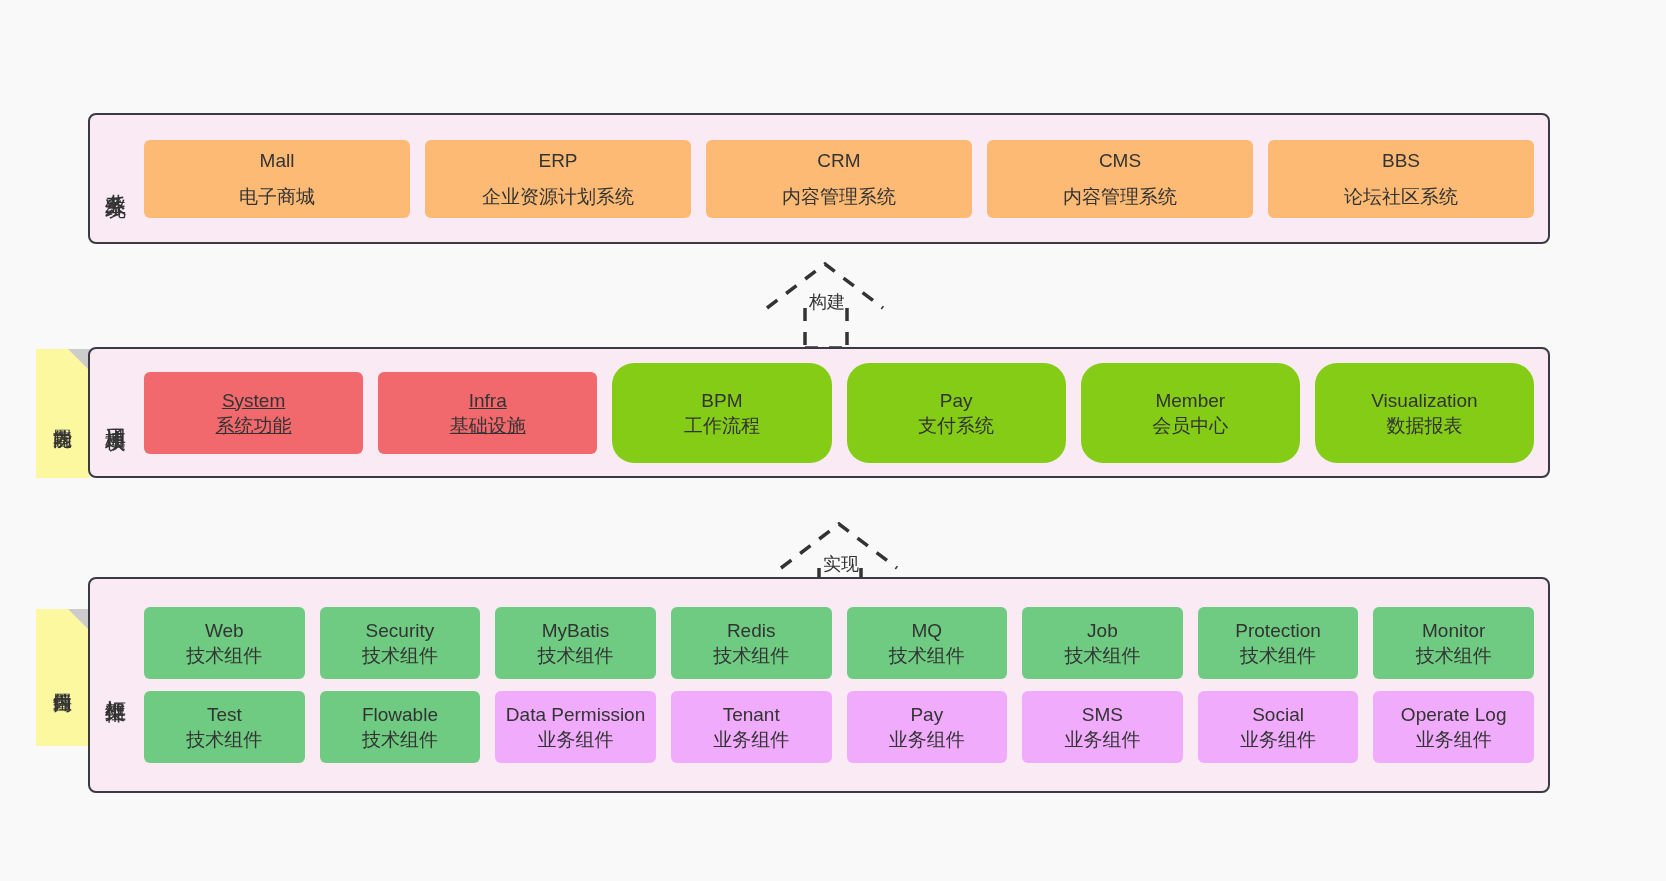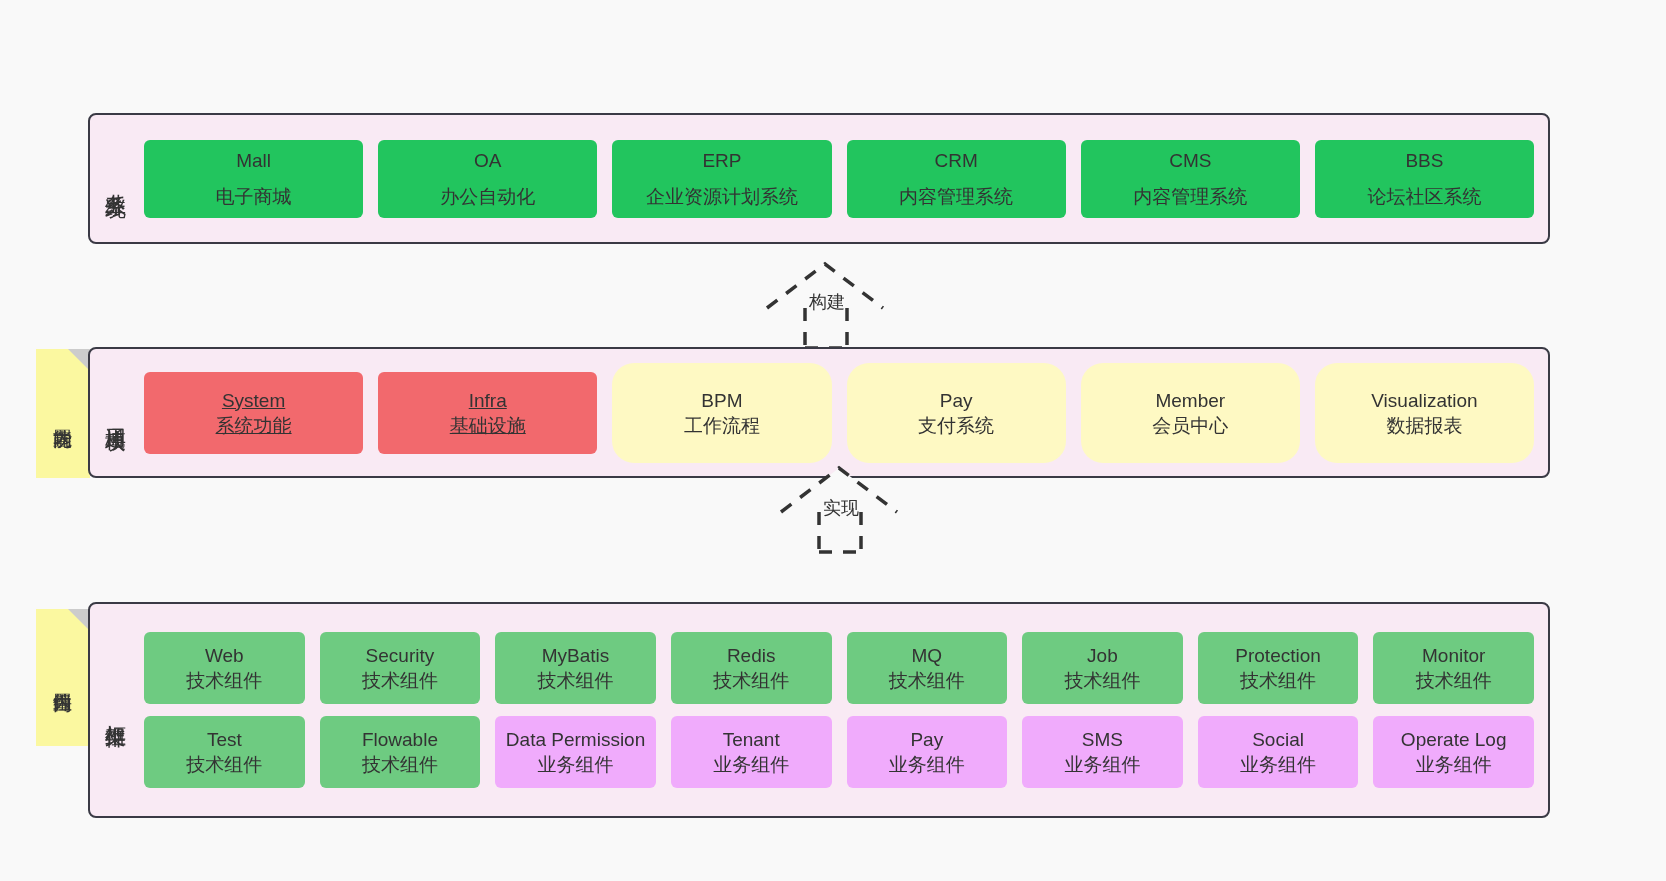--- a/index.html
+++ b/index.html
@@ -67,23 +67,23 @@
     text-align: center;
     font-size: 19px;
     line-height: 25px;
     color: #333333;
     padding: 4px 6px;
     overflow: hidden;
   }
   .card .t1 { white-space: normal; }
   .card .t2 { white-space: nowrap; }
 
-  .card-blue   { background: #22c55e; height: 78px; gap: 11px; }
+  .card-blue   { background: #fdba74; height: 78px; gap: 11px; }
   .card-red    { background: #f2696d; height: 82px; text-decoration: underline; }
-  .card-pink   { background: #fef9c3; height: 100px; border-radius: 22px; }
+  .card-pink   { background: #84cc16; height: 100px; border-radius: 22px; }
   .card-green  { background: #6ecb81; height: 72px; }
   .card-lgreen { background: #f0abfc; height: 72px; }
 
   
   .note {
     position: absolute;
     background: #fbf8a0;
     width: 54px;
     display: flex;
     align-items: center;
@@ -122,24 +122,20 @@
 </style>
 </head>
 <body>
 
 <div class="layer" id="layer-business" style="left:88px; top:113px; width:1462px; height:131px;">
   <div class="layer-title">业务系统</div>
   <div class="layer-body">
     <div class="card card-blue">
       <span class="t1">Mall</span>
       <span class="t2">电子商城</span>
-    </div>
-    <div class="card card-blue">
-      <span class="t1">OA</span>
-      <span class="t2">办公自动化</span>
     </div>
     <div class="card card-blue">
       <span class="t1">ERP</span>
       <span class="t2">企业资源计划系统</span>
     </div>
     <div class="card card-blue">
       <span class="t1">CRM</span>
       <span class="t2">内容管理系统</span>
     </div>
     <div class="card card-blue">
@@ -191,36 +187,36 @@
       <span class="t1">Member</span>
       <span class="t2">会员中心</span>
     </div>
     <div class="card card-pink">
       <span class="t1">Visualization</span>
       <span class="t2">数据报表</span>
     </div>
   </div>
 </div>
 
-<div class="connector" style="left:771px; top:464px; width:200px; height:90px;text-align:center;">
+<div class="connector" style="left:771px; top:520px; width:200px; height:90px;text-align:center;">
   <svg width="200" height="90" viewBox="0 0 200 90">
     <path d="M 10 48 L 68 4 L 126 48" fill="#f9f9f9" stroke="#333333" stroke-width="3.5" stroke-dasharray="13 11" stroke-linecap="butt" fill-rule="nonzero"></path>
     <path d="M 48 48 L 48 88" fill="none" stroke="#333333" stroke-width="3.5" stroke-dasharray="13 11"></path>
     <path d="M 90 48 L 90 88" fill="none" stroke="#333333" stroke-width="3.5" stroke-dasharray="13 11"></path>
     <path d="M 48 88 L 90 88" fill="none" stroke="#333333" stroke-width="3.5" stroke-dasharray="13 11"></path>
   </svg>
   <div class="conn-label" style="left:52px; top:33px;">实现</div>
 </div>
 
 <div class="note" style="left:36px; top:609px; height:137px;">
   <span class="fold"></span>
   <span>内置组件</span>
 </div>
 
-<div class="layer" id="layer-framework" style="left:88px; top:577px; width:1462px; height:216px;margin-top:25px;">
+<div class="layer" id="layer-framework" style="left:88px; top:577px; width:1462px; height:216px;">
   <div class="layer-title">框架组件</div>
   <div class="layer-body two-rows">
 
     <div class="row">
       <div class="card card-green">
         <span class="t1">Web</span>
         <span class="t2">技术组件</span>
       </div>
       <div class="card card-green">
         <span class="t1">Security</span>

